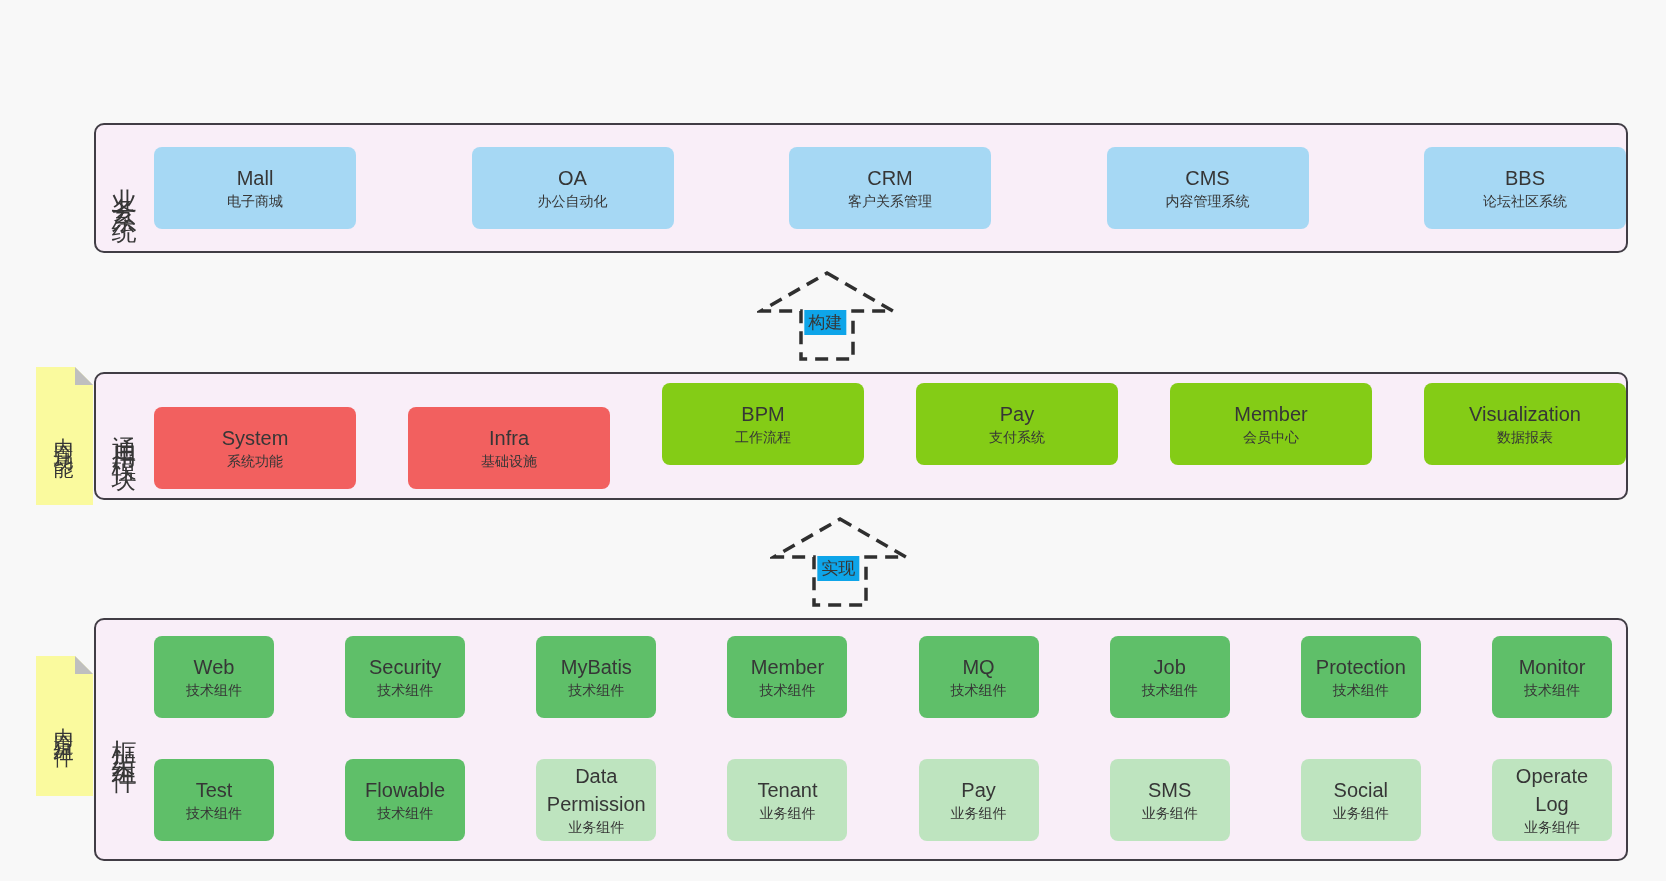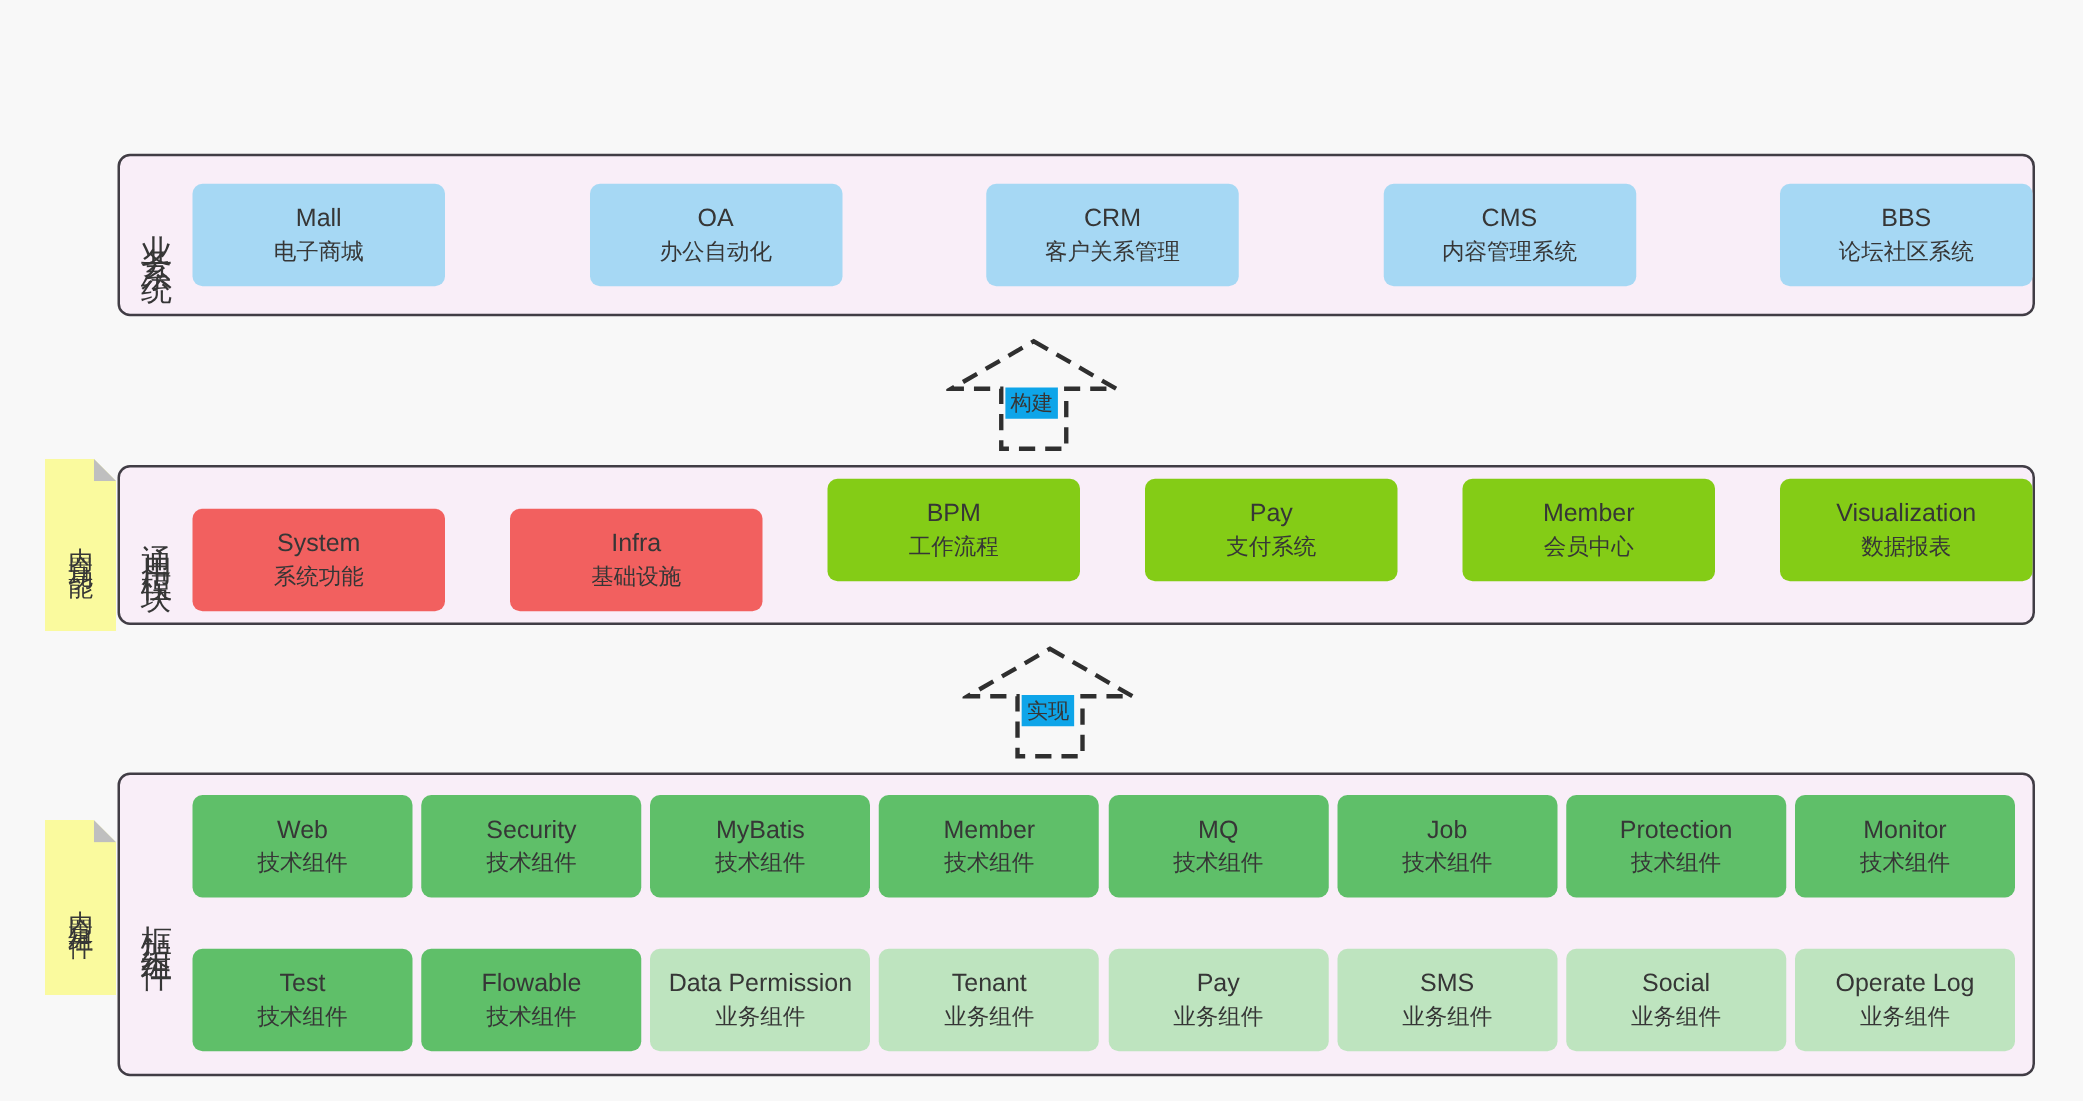--- a/index.html
+++ b/index.html
@@ -31,23 +31,23 @@
     padding-right:14px;margin-top:16px;
   }
   .boxes-wrap .boxes{margin-top:0;padding-right:0;align-self:auto;}
   
   .bbox{
     height:82px;border-radius:8px;
     display:flex;flex-direction:column;justify-content:center;align-items:center;
     text-align:center;line-height:1.4;
   }
   .w202{width:202px;}
-  .w148{width:176px;}
+  .w148{width:120px;}
   .bbox .t{font-size:20px;padding:0 14px;}
-  .bbox .s{font-size:18px;}
+  .bbox .s{font-size:14px;}
   .c-blue{background:#a6d8f4;}
   .c-red{background:#f2605f;margin-top:24px;}
   .c-pink{background:#84cc16;}
   .c-green{background:#5fbf69;}
   .c-lgreen{background:#bee4bf;}
   
   .tab{
     position:absolute;left:36px;width:57px;background:#fafa9e;
     display:flex;align-items:center;justify-content:center;
     writing-mode:vertical-rl;text-orientation:upright;

